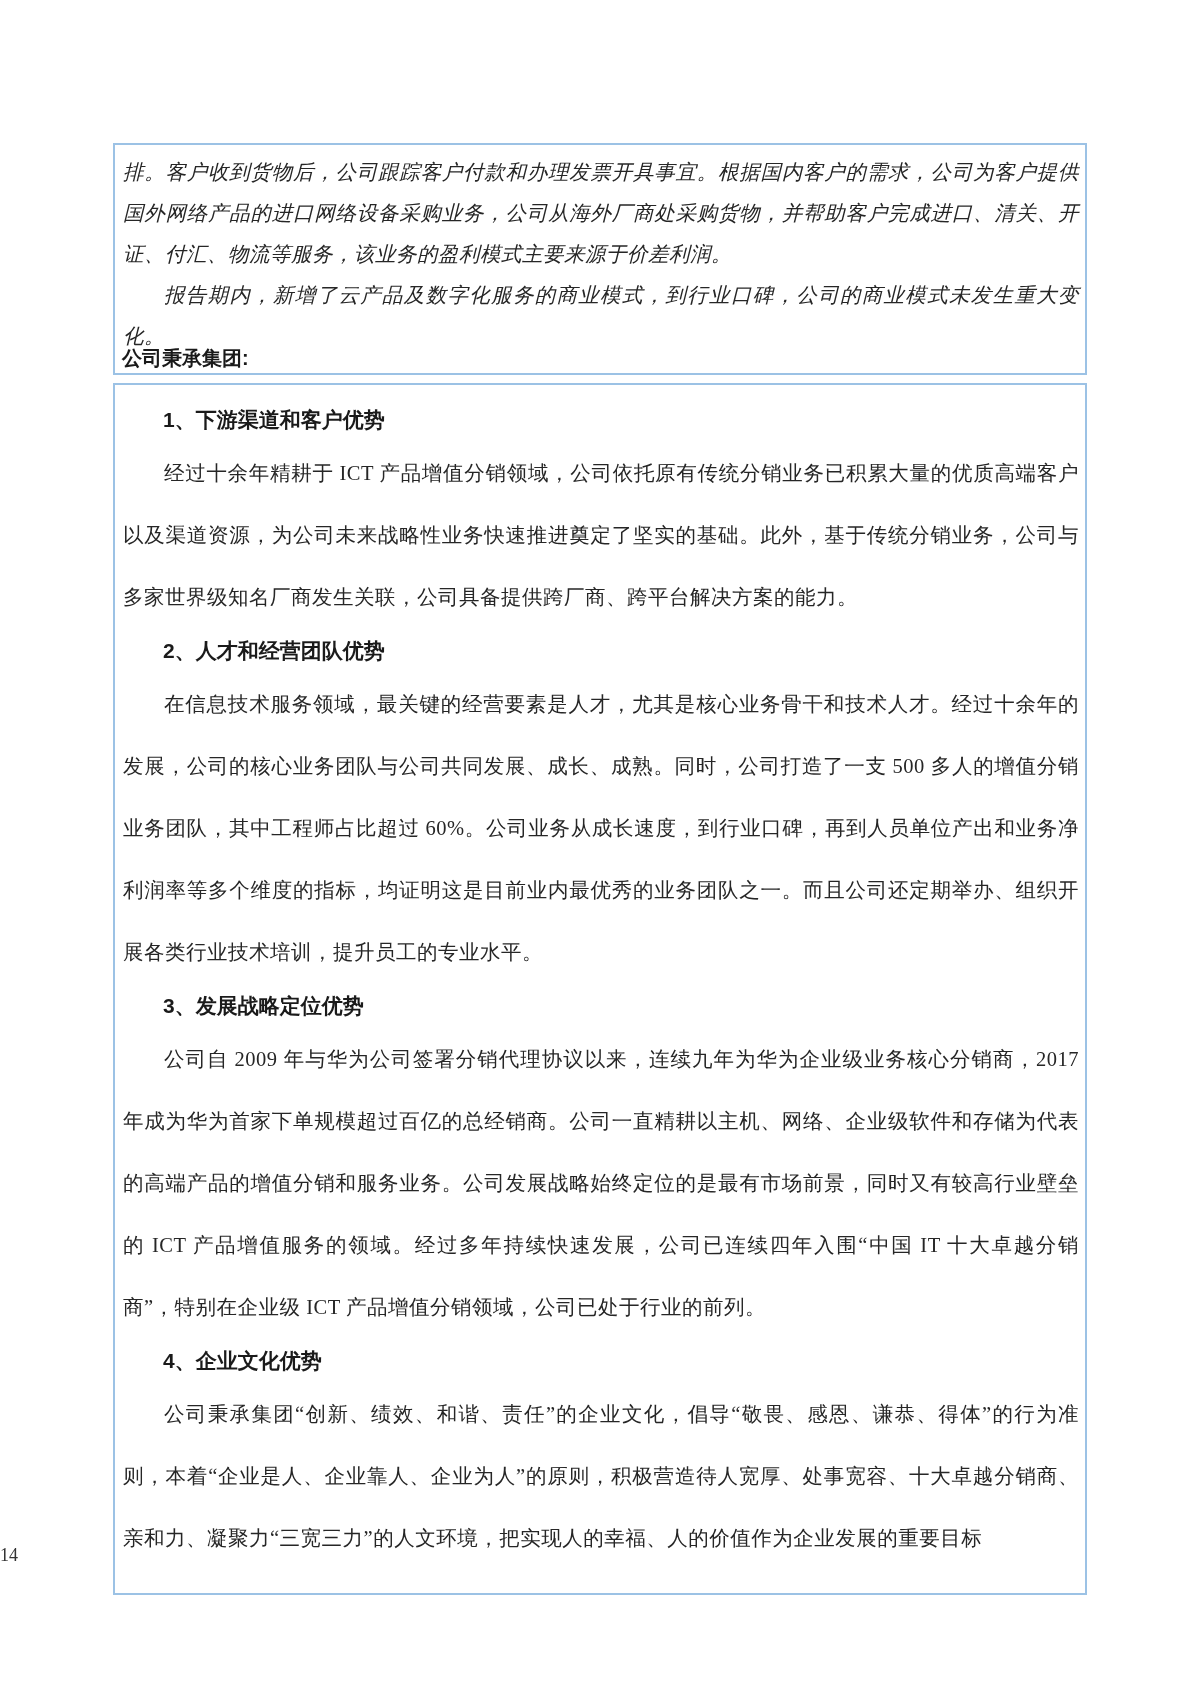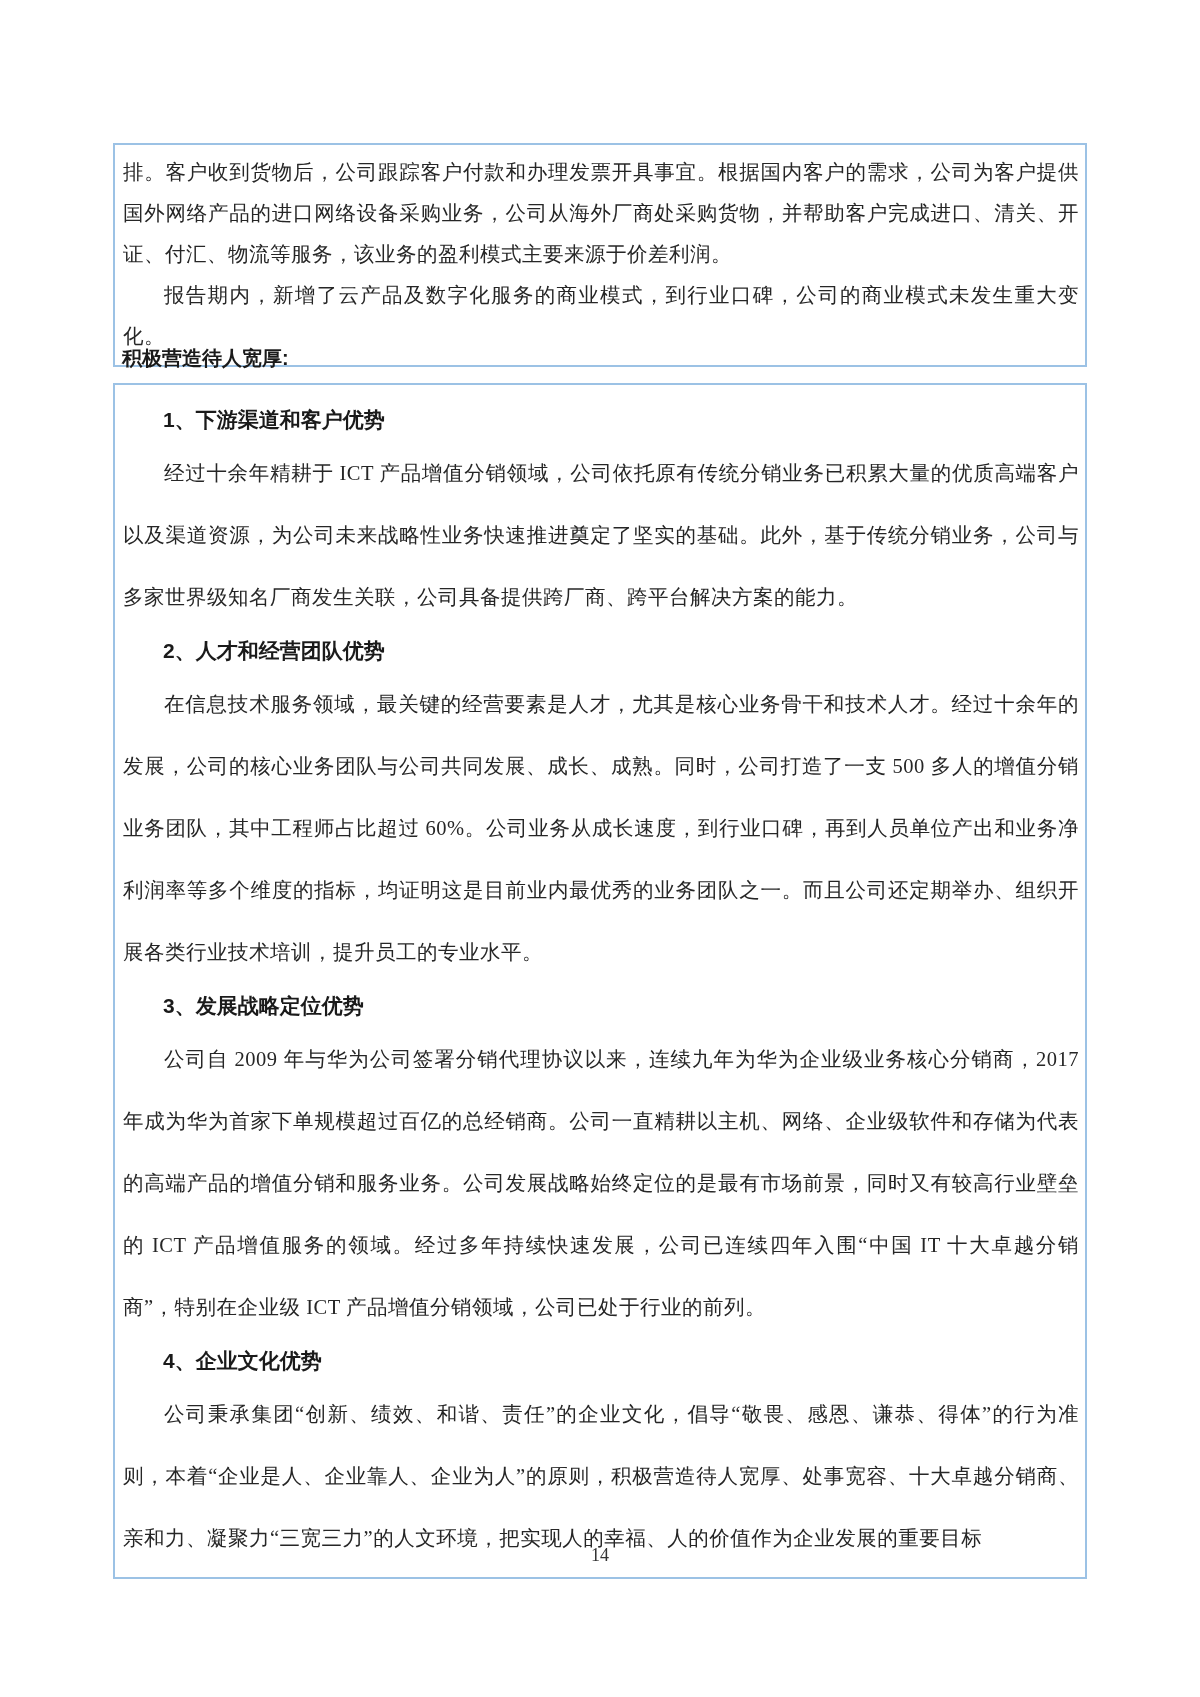--- a/index.html
+++ b/index.html
@@ -17,22 +17,22 @@
     background: #ffffff;
     overflow: hidden;
   }
   .box {
     position: absolute;
     left: 113px;
     width: 974px;
     border: 2px solid var(--border-color);
     background: #ffffff;
   }
-  .intro-box { top: 143px; padding: 7px 6px 8px 8px; }
-  .analysis-box { top: 383px; padding: 12px 6px 8px 8px; }
+  .intro-box { top: 143px; padding: 7px 6px 16px 8px; font-style: italic; }
+  .analysis-box { top: 383px; padding: 12px 6px 24px 8px; }
   .para {
     margin: 0;
     font-size: 20.5px;
     line-height: 41px;
     text-align: justify;
     text-indent: 2em;
     letter-spacing: 0.5px;
   }
   .no-indent { text-indent: 0; }
   .analysis-box .para { line-height: 62px; }
@@ -51,36 +51,35 @@
     line-height: 45px;
     font-weight: bold;
     color: #1a1a1a;
     text-indent: 40px;
     font-family: "Liberation Sans", "DejaVu Sans", sans-serif;
   }
   .page-number {
     position: absolute;
     top: 1545px; left: 0;
     width: 1200px;
-    text-align: center;
     font-size: 18px;
     color: #333333;
   }
 </style>
 </head>
 <body>
 
 <div class="page">
 
   <div class="box intro-box">
     <p class="para no-indent">排。客户收到货物后，公司跟踪客户付款和办理发票开具事宜。根据国内客户的需求，公司为客户提供国外网络产品的进口网络设备采购业务，公司从海外厂商处采购货物，并帮助客户完成进口、清关、开证、付汇、物流等服务，该业务的盈利模式主要来源于价差利润。</p>
     <p class="para">报告期内，新增了云产品及数字化服务的商业模式，到行业口碑，公司的商业模式未发生重大变化。</p>
   </div>
 
-  <h2 class="core-heading">积极营造待人宽厚:</h2>
+  <h2 class="core-heading">公司秉承集团:</h2>
 
   <div class="box analysis-box">
 
     <h3 class="section-heading">1、下游渠道和客户优势</h3>
     <p class="para">经过十余年精耕于 ICT 产品增值分销领域，公司依托原有传统分销业务已积累大量的优质高端客户以及渠道资源，为公司未来战略性业务快速推进奠定了坚实的基础。此外，基于传统分销业务，公司与多家世界级知名厂商发生关联，公司具备提供跨厂商、跨平台解决方案的能力。</p>
 
     <h3 class="section-heading">2、人才和经营团队优势</h3>
     <p class="para">在信息技术服务领域，最关键的经营要素是人才，尤其是核心业务骨干和技术人才。经过十余年的发展，公司的核心业务团队与公司共同发展、成长、成熟。同时，公司打造了一支 500 多人的增值分销业务团队，其中工程师占比超过 60%。公司业务从成长速度，到行业口碑，再到人员单位产出和业务净利润率等多个维度的指标，均证明这是目前业内最优秀的业务团队之一。而且公司还定期举办、组织开展各类行业技术培训，提升员工的专业水平。</p>
 
     <h3 class="section-heading">3、发展战略定位优势</h3>

